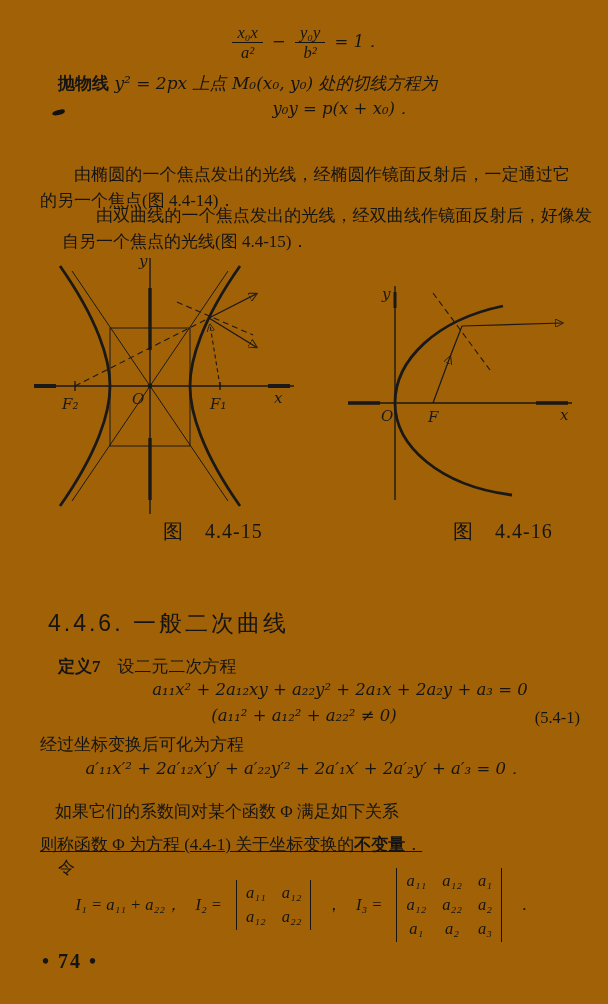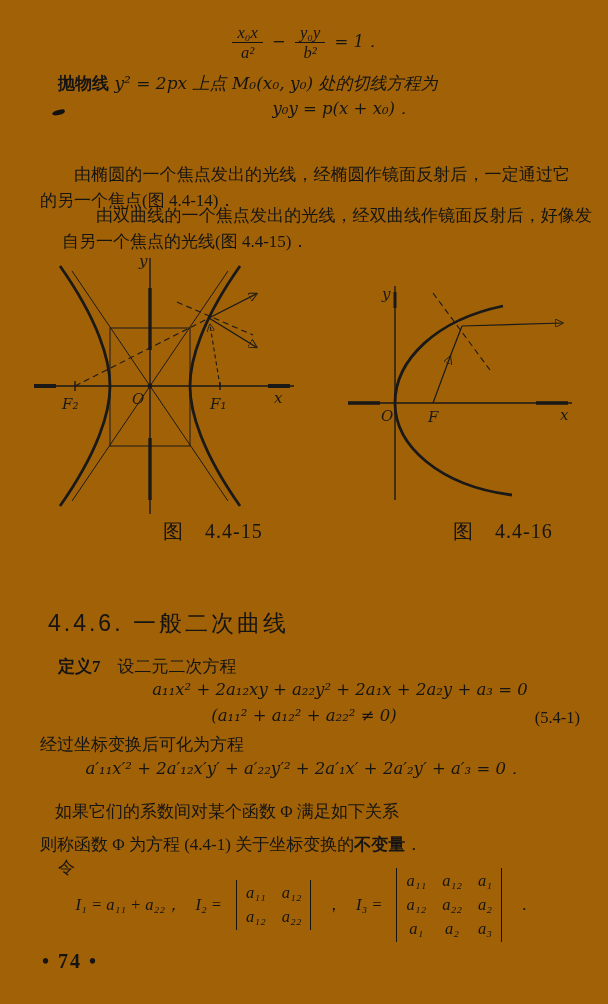--- a/index.html
+++ b/index.html
@@ -149,21 +149,21 @@
   <div class="abs center math frml" style="top:706px;">(a₁₁² + a₁₂² + a₂₂² ≠ 0)</div>
   <div class="abs frml" style="top:708px;right:28px;">(5.4-1)</div>
 
   <div class="abs" style="top:733px;left:40px;">经过坐标变换后可化为方程</div>
 
   <div class="abs center math frml" style="top:758px;">a′₁₁x′² + 2a′₁₂x′y′ + a′₂₂y′² + 2a′₁x′ + 2a′₂y′ + a′₃ = 0．</div>
 
   <div class="abs" style="top:783px;left:55px;margin-top:17px;">如果它们的系数间对某个函数 Φ 满足如下关系</div>
 
 
-  <div class="abs" style="top:833px;left:40px;">
+  <div class="abs" style="top:833px;left:40px;text-decoration:underline;">
     <span>则称函数 Φ 为方程 (4.4-1) 关于坐标变换的</span><span class="bold">不变量</span><span>．</span>
   </div>
 
   <div class="abs" style="top:856px;left:58px;">令</div>
 
   <div class="abs invrow" style="top:868px;left:0;width:100%;">
     <span>I₁ = a₁₁ + a₂₂，</span>
     <span>I₂ =</span>
     <span class="det">
       <span class="det-grid2">

